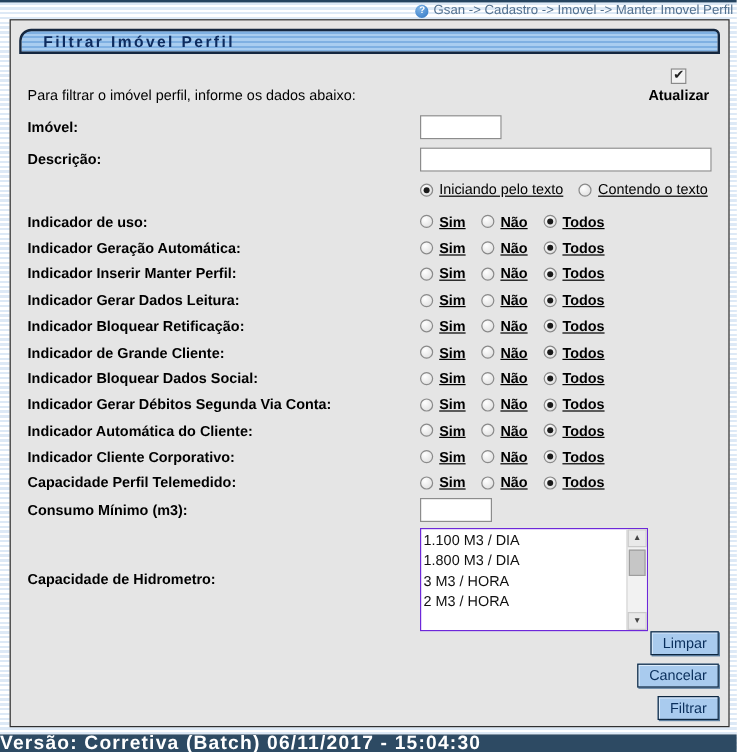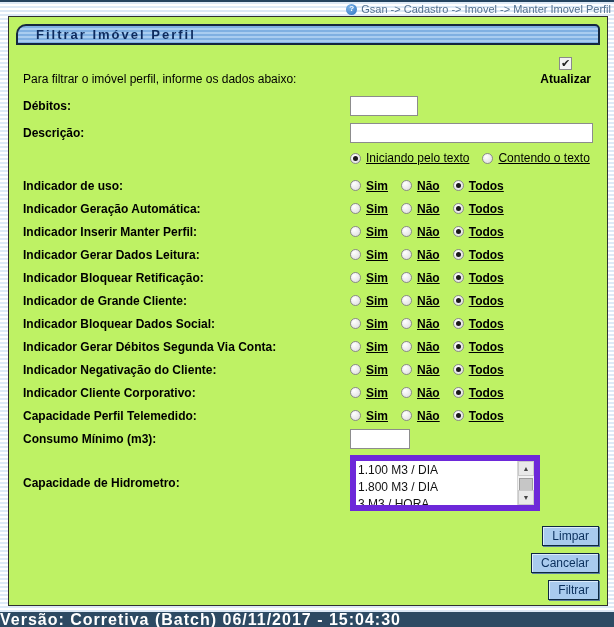--- a/index.html
+++ b/index.html
@@ -24,21 +24,21 @@
     background:radial-gradient(circle at 35% 30%, #7db4e8, #2f74c0);
     color:#fff; font-size:8px; font-weight:bold;
     display:flex; align-items:center; justify-content:center;
     line-height:1;
   }
 
   .form-box {
     flex:1 1 auto;
     margin:0 6px 6px 8px;
     border:1px solid #303030;
-    background:#bef264;
+    background:#e5e5e5;
     display:flex; flex-direction:column;
     overflow:hidden;
   }
 
   .form-header {
     flex:0 0 auto;
     margin:7px 7px 0 7px; height:21px;
     border:2px solid #15273f;
     border-radius:10px 5px 0 0;
     background:repeating-linear-gradient(to bottom, #7fb0e2 0 2px, #a9cdf0 2px 4px);
@@ -86,22 +86,22 @@
     position:relative; flex:0 0 auto;
   }
   .radio.checked::after {
     content:""; position:absolute; left:2px; top:2px; width:5px; height:5px;
     border-radius:50%; background:#1a1a1a;
   }
   .rlbl { font-size:12px; font-weight:bold; color:#000;text-decoration:underline; }
   .rlbl.plain { font-weight:normal; }
 
   .listbox {
-    position:relative; width:190px; height:56px;
-    border:6px solid #6d28d9; background:#fff;
+    position:relative; width:190px; height:86px;
+    border:1px solid #6d28d9; background:#fff;
     overflow:hidden; padding:1px 18px 0 2px;
   }
   .opt { font-size:12px; color:#111; line-height:17px; white-space:nowrap; }
   .scrollbar {
     position:absolute; top:0; right:0; bottom:0; width:17px;
     background:#f2f2f2; border-left:1px solid #d6d6d6;
   }
   .sb-btn {
     height:15px; display:flex; align-items:center; justify-content:center;
     font-size:7px; color:#444; background:#e9e9e9; border:1px solid #c9c9c9;
@@ -145,21 +145,21 @@
 
     <div class="intro-row">
       <span class="intro-text">Para filtrar o imóvel perfil, informe os dados abaixo:</span>
       <span class="atualizar">
         <span class="checkbox checked"></span>
         <span class="lbl">Atualizar</span>
       </span>
     </div>
 
     <div class="row codigo-row">
-      <span class="lbl">Débitos:</span>
+      <span class="lbl">Imóvel:</span>
       <span><input class="tfield w-codigo" type="text" value="" style=""></span>
     </div>
 
     <div class="row desc-row">
       <span class="lbl">Descrição:</span>
       <span><input class="tfield w-desc" type="text" value="" style=""></span>
     </div>
 
     <div class="row match-row">
       <span></span>
@@ -313,21 +313,21 @@
             <span class="rlbl">Não</span>
           </span>
         <span class="rgroup">
             <span class="radio checked"></span>
             <span class="rlbl">Todos</span>
           </span>
       </span>
     </div>
 
     <div class="row ind-row">
-      <span class="lbl">Indicador Negativação do Cliente:</span>
+      <span class="lbl">Indicador Automática do Cliente:</span>
       <span class="controls">
         <span class="rgroup">
             <span class="radio"></span>
             <span class="rlbl">Sim</span>
           </span>
         <span class="rgroup">
             <span class="radio"></span>
             <span class="rlbl">Não</span>
           </span>
         <span class="rgroup">

